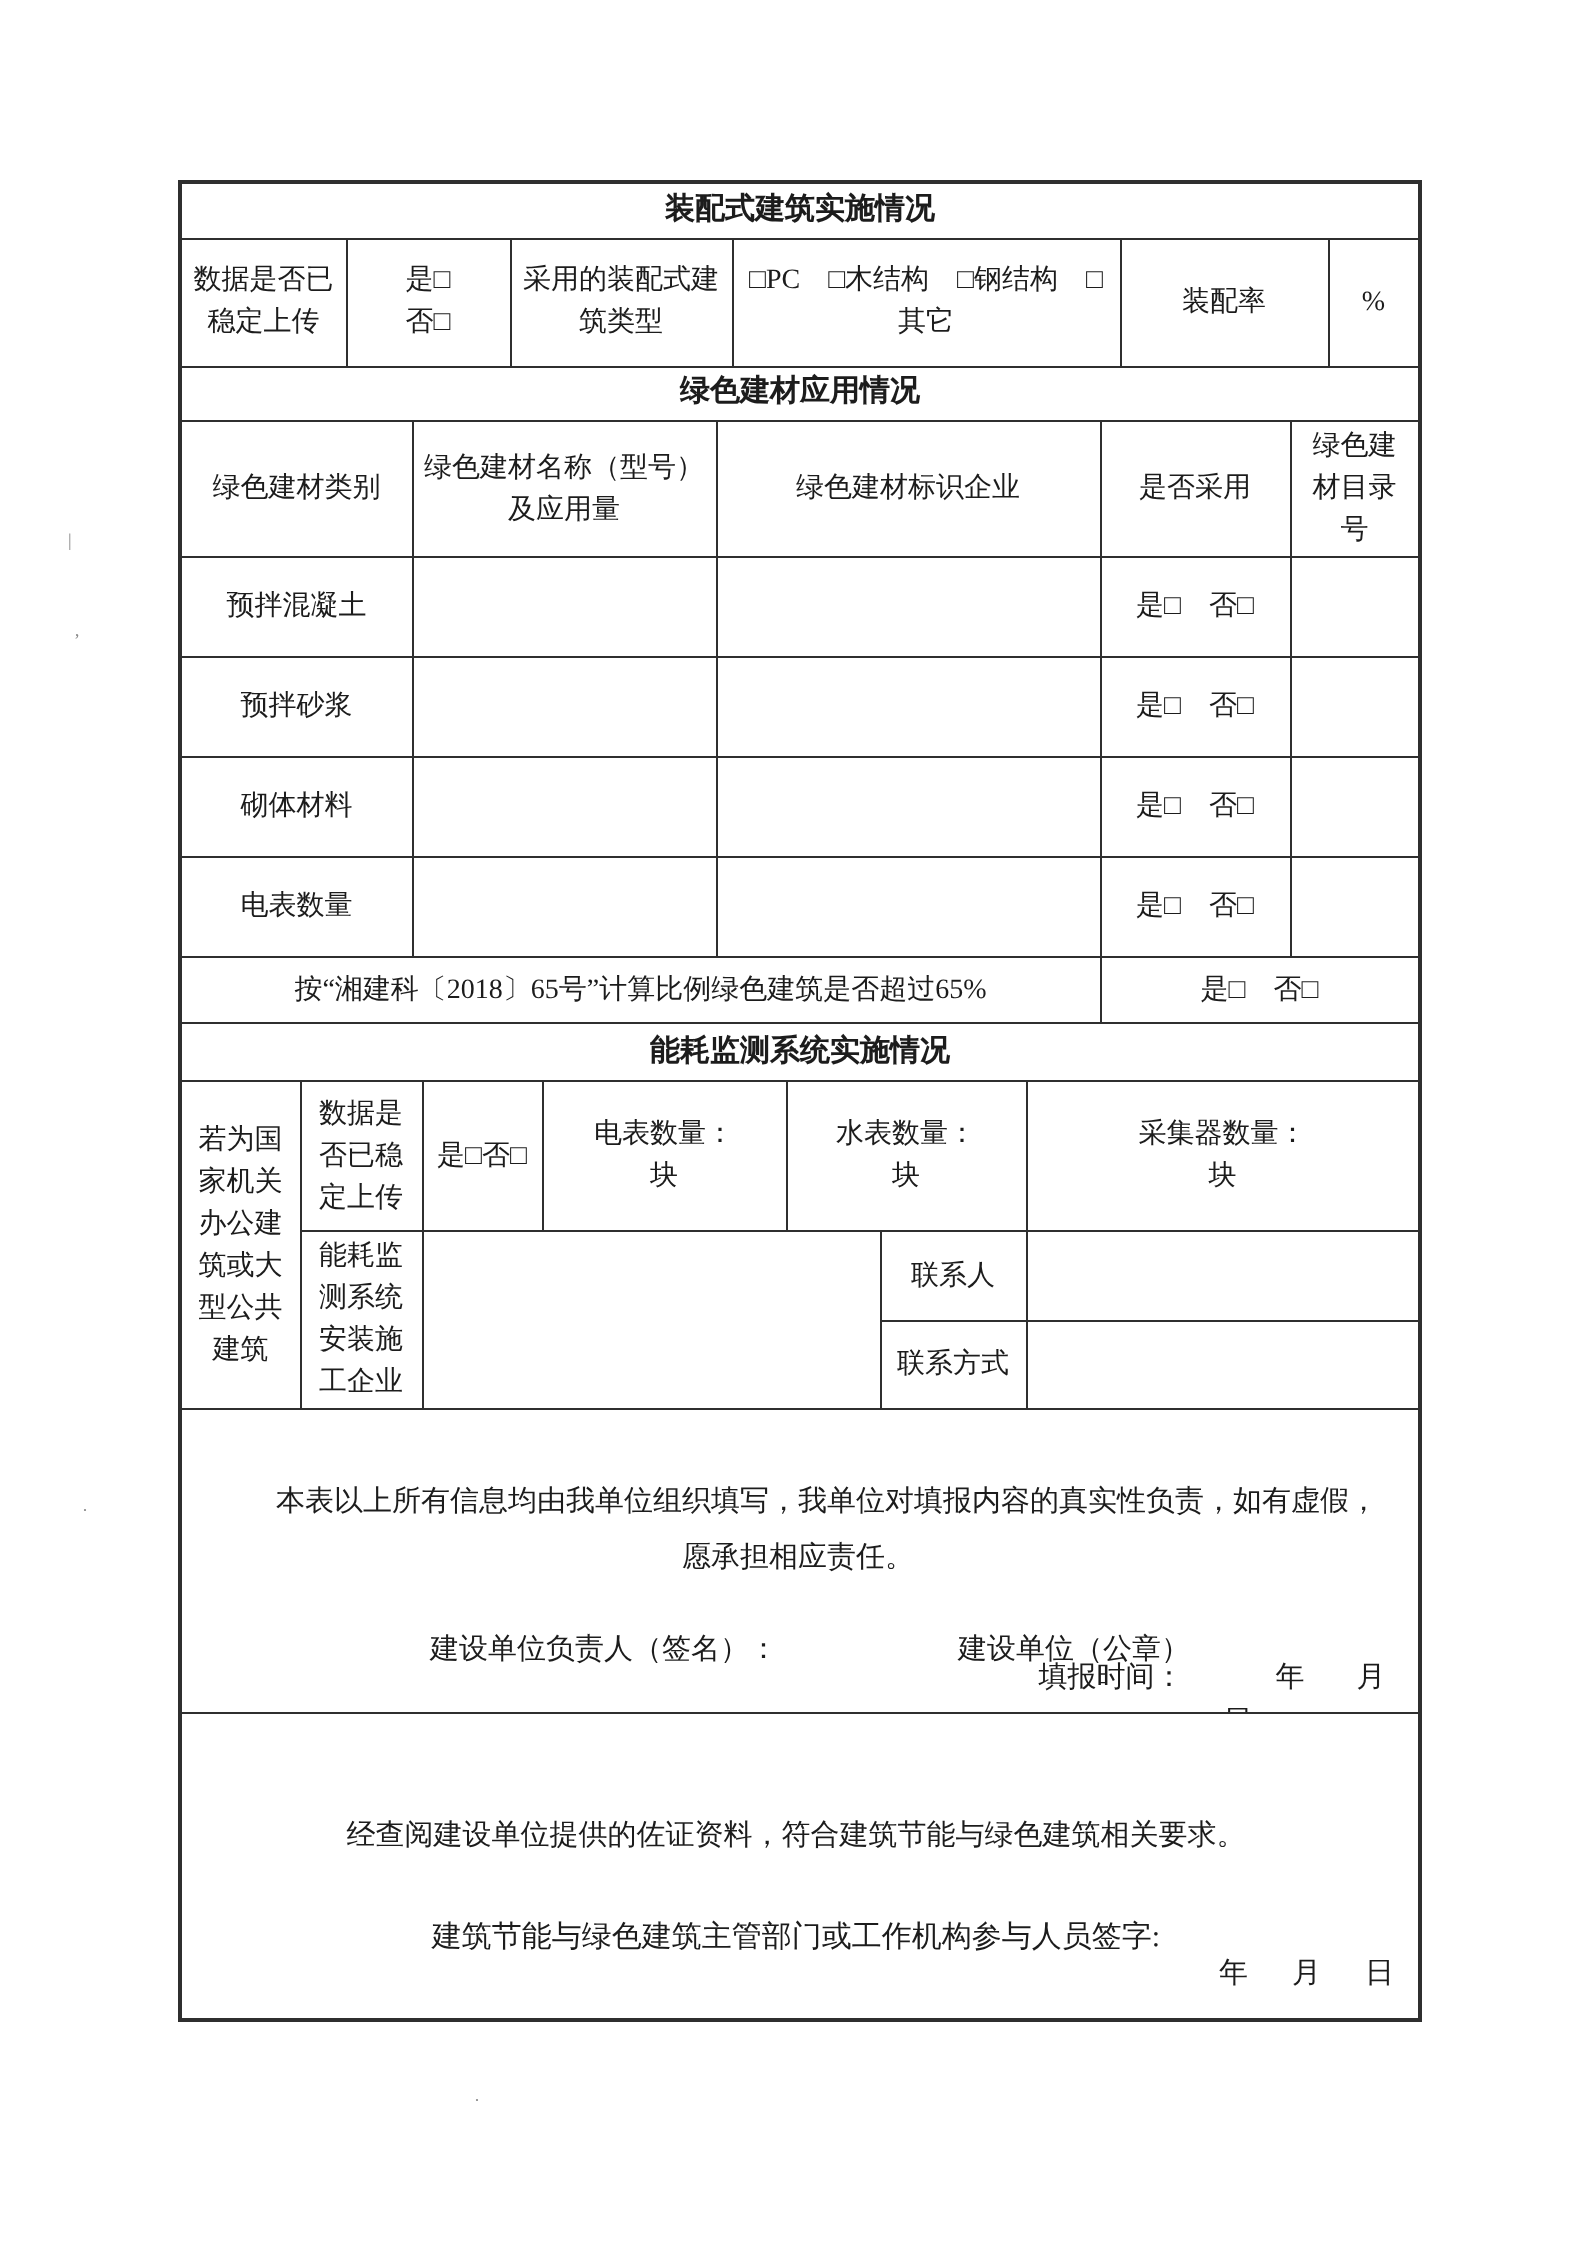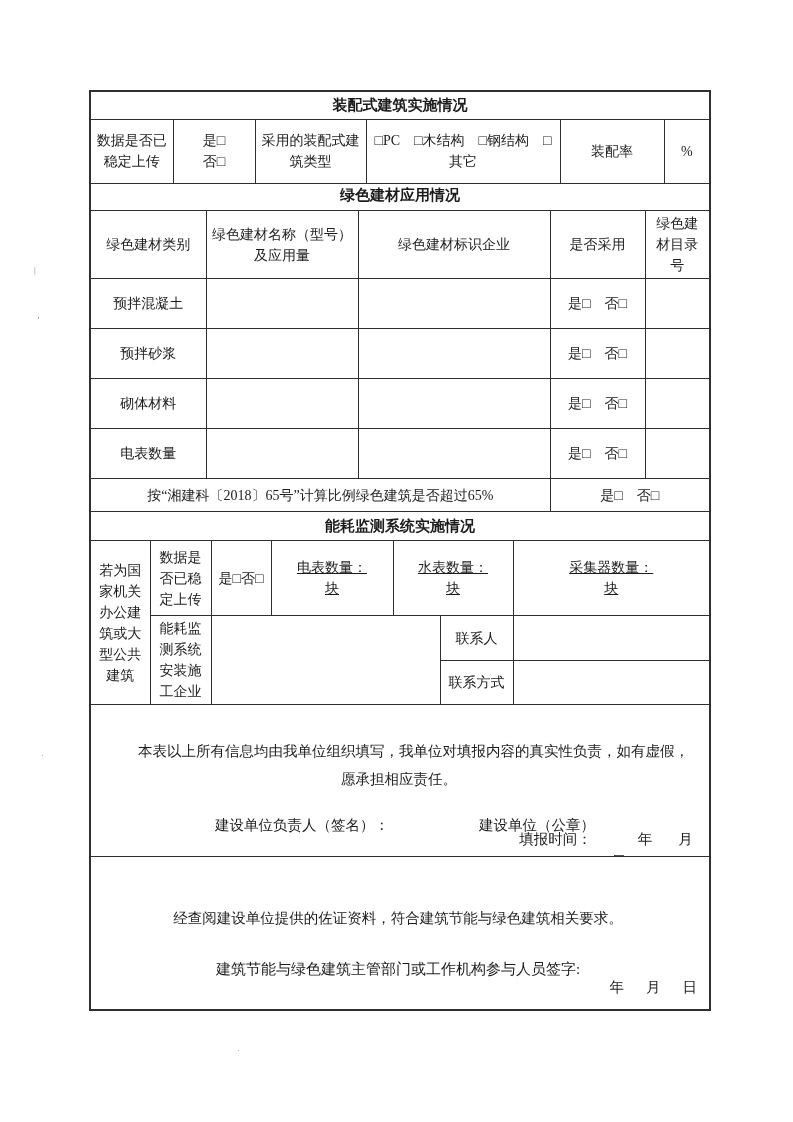--- a/index.html
+++ b/index.html
@@ -20,21 +20,21 @@
     padding:2px 4px;line-height:1.5;overflow:hidden;
   }
   td.section-title{font-weight:bold;font-size:15px;padding:1px 4px;line-height:1.3;}
   tr.h24{height:24px;} tr.h64{height:64px;} tr.h23{height:23px;font-family:Liberation Mono, monospace;} tr.h57{height:57px;}
   tr.h50{height:50px;} tr.h33{height:33px;padding-left:32px;} tr.h29{height:29px;} tr.h75{height:75px;}
   tr.h38{height:38px;} tr.h37{height:37px;} tr.h152{height:152px;} tr.h153{height:153px;}
   td.q1{padding:0 10px;}
   td.type-label{padding:0 16px;}
   td.type-options{text-align:left;padding:2px 8px;line-height:1.7;}
   td.rate-unit{text-align:right;padding-right:10px;}
-  td.meter{text-align:left;vertical-align:top;padding:8px 6px 2px 8px;line-height:1.6;text-decoration:underline;}
+  td.meter{text-align:left;vertical-align:top;padding:8px 6px 2px 8px;line-height:1.6;}
   td.scope{padding:0 6px;line-height:1.55;}
   td.installer{padding:0 4px;line-height:18px;}
   td.upload{padding:0 6px;line-height:1.5;}
   td.freebox{text-align:left;vertical-align:top;position:relative;padding:0;}
   .decl-statement{margin:14px 12px 0 10px;text-indent:2em;line-height:1.9;font-size:14.5px;}
   .decl-sign-line{margin:22px 0 0 10px;font-size:14.5px;}
   .decl-seal{margin-left:90px;}
   .decl-date{position:absolute;left:412px;top:124px;font-size:14.5px;}
   .decl-date .yr{margin-left:46px;} .decl-date .mo{margin-left:26px;} .decl-date .dy{margin-left:26px;}
   .rev-statement{margin:20px 12px 0 8px;line-height:1.8;font-size:14.5px;text-align:center;}

